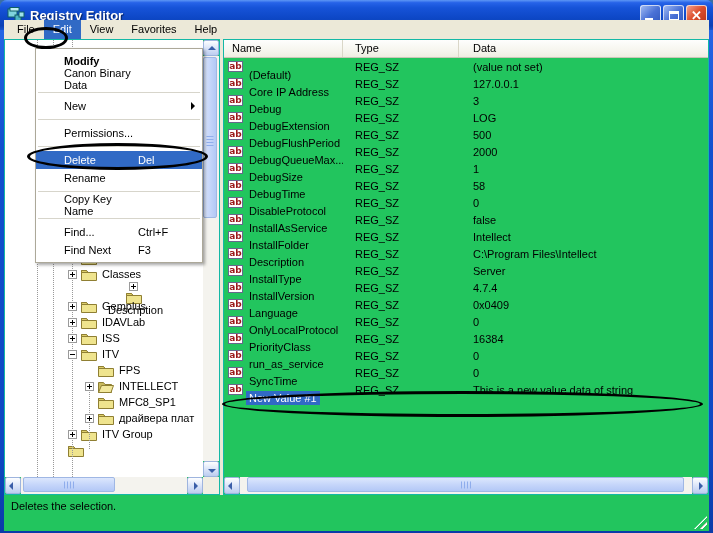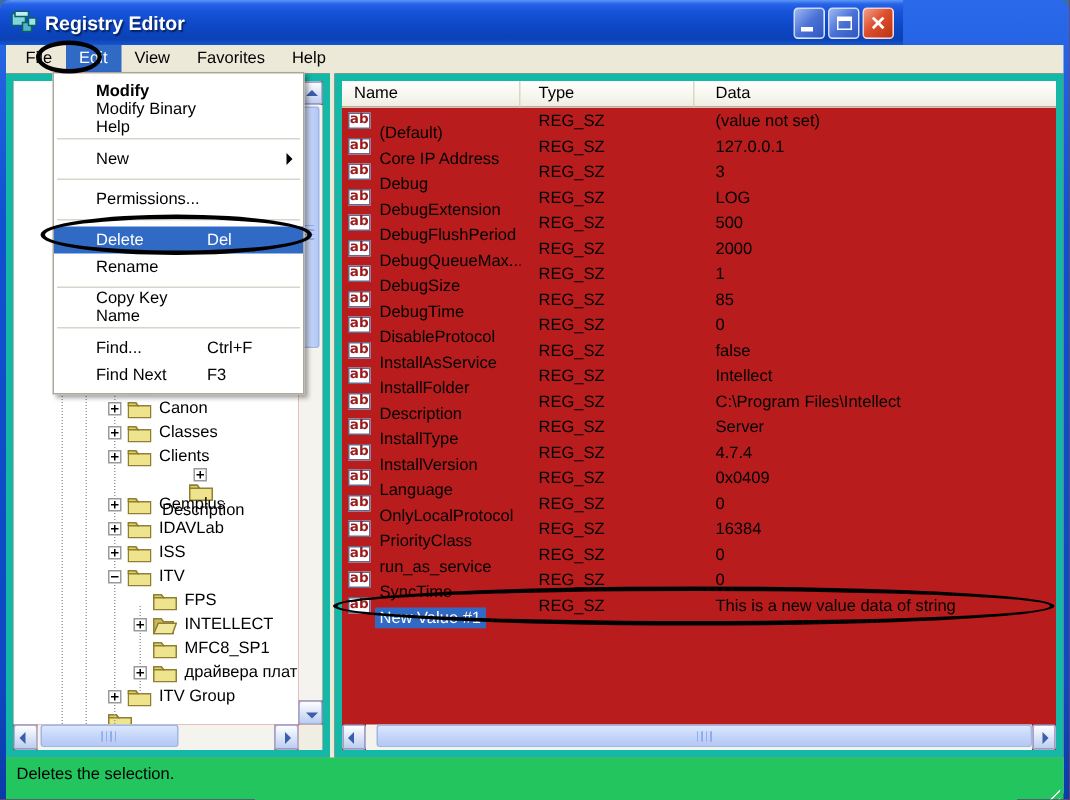--- a/index.html
+++ b/index.html
@@ -7,46 +7,46 @@
   body { background:#3a6ea5; overflow:hidden; }
 
   .window {
     position:relative; width:713px; height:533px;
     background:linear-gradient(180deg,#2A6AEA 0%,#1150CE 28%,#0E48C2 85%,#0A3CA8 100%);
     border-radius:7px 7px 0 0; overflow:hidden;
     font-size:11px;
   }
 
   
-  .titlebar { position:absolute; left:0; top:0; width:602px; height:30px;
+  .titlebar { position:absolute; left:0; top:0; width:713px; height:30px;
     background:linear-gradient(180deg,#5E97F5 0%,#2663E8 9%,#1653D8 26%,#0D47C6 60%,#0B41B4 86%,#1455CF 100%);
     display:flex; align-items:center; }
   .title-icon { width:18px; height:16px; margin:0 5px 0 7px; flex:none; }
   .title-text { color:#fff; font-weight:bold; font-size:13px; text-shadow:1px 1px 1px rgba(0,0,0,.55); }
   .title-buttons { position:absolute; right:6px; top:5px; display:flex; gap:2px; }
   .tb-btn { width:21px; height:21px; border-radius:3px; border:1px solid rgba(255,255,255,.75);
     position:relative; background:linear-gradient(135deg,#9DB8F2 0%,#4A71D6 50%,#2E57BE 100%); }
   .tb-btn.close { background:linear-gradient(135deg,#F2A08C 0%,#DD4E2C 45%,#B83315 100%); }
   .tb-btn .glyph-min { position:absolute; left:4px; bottom:4px; width:8px; height:3px; background:#fff; }
   .tb-btn .glyph-max { position:absolute; left:5px; top:5px; width:10px; height:9px;
     border:1px solid #fff; border-top:3px solid #fff; }
   .tb-btn .glyph-close { position:absolute; left:0; top:2px; width:100%; text-align:center;
     color:#fff; font-size:13px; font-weight:bold; line-height:15px; }
 
   
-  .client { position:absolute; left:4px; top:30px; width:705px; height:499px; background:#ECE9D8; }
+  .client { position:absolute; left:4px; top:20px; width:705px; height:499px; background:#ECE9D8; }
 
   
   .menubar { height:19px; display:flex; align-items:stretch; padding-left:4px; }
   .mb-item { padding:3px 9px 0 9px; cursor:default; color:#000; }
   .mb-item.open { background:#316AC5; color:#fff; }
 
   
   .workspace { position:relative; height:456px; }
-  .pane { position:absolute; top:0; height:456px; background:#b91c1c; border:5px solid #14b8a6; }
+  .pane { position:absolute; top:0; height:456px; background:#22c55e; border:1px solid #14b8a6; }
   .tree-pane { left:0; width:216px; }
   .list-pane { left:219px; width:486px; }
 
   
   .tree-content { position:absolute; left:0; top:0; right:16px; bottom:17px; overflow:hidden; background:#fff; }
   .tree-spacer { height:194px; }
   .tree-row { display:flex; align-items:center; height:16px; white-space:nowrap; }
   .tree-label { padding:0 2px; color:#000; }
   .expander { width:9px; height:9px; border:1px solid #9a9a9a; background:#fff; position:relative; flex:none; margin-right:4px; }
   .expander::before { content:""; position:absolute; left:1px; top:3px; width:5px; height:1px; background:#000; }
@@ -222,31 +222,20 @@
                 <span class="tree-icon">
                   <svg class="svg-closed" width="16" height="13" viewBox="0 0 16 13">
                     <path d="M0.5,2.5 L5.5,2.5 L7,4.5 L15.5,4.5 L15.5,12.5 L0.5,12.5 Z" fill="#EFE48E" stroke="#8F7F33"></path>
                     <path d="M0.5,2.5 L5.5,2.5 L7,4.5 L0.5,4.5 Z" fill="#DECF6B" stroke="#8F7F33"></path>
                   </svg>
                   
                 </span>
                 <span class="tree-label">Classes</span>
               </div>
 
-              <div class="tree-row exp-plus ico-folder" style="padding-left: 63px;">
-                <span class="expander"></span>
-                <span class="tree-icon">
-                  <svg class="svg-closed" width="16" height="13" viewBox="0 0 16 13">
-                    <path d="M0.5,2.5 L5.5,2.5 L7,4.5 L15.5,4.5 L15.5,12.5 L0.5,12.5 Z" fill="#EFE48E" stroke="#8F7F33"></path>
-                    <path d="M0.5,2.5 L5.5,2.5 L7,4.5 L0.5,4.5 Z" fill="#DECF6B" stroke="#8F7F33"></path>
-                  </svg>
-                  
-                </span>
-                <span class="tree-label">Clients</span>
-              </div>
 
               <div class="tree-row exp-plus ico-folder" style="padding-left: 63px; flex-direction: column;">
                 <span class="expander"></span>
                 <span class="tree-icon">
                   <svg class="svg-closed" width="16" height="13" viewBox="0 0 16 13">
                     <path d="M0.5,2.5 L5.5,2.5 L7,4.5 L15.5,4.5 L15.5,12.5 L0.5,12.5 Z" fill="#EFE48E" stroke="#8F7F33"></path>
                     <path d="M0.5,2.5 L5.5,2.5 L7,4.5 L0.5,4.5 Z" fill="#DECF6B" stroke="#8F7F33"></path>
                   </svg>
                   
                 </span>
@@ -470,21 +459,21 @@
               <span class="lv-type">REG_SZ</span>
               <span class="lv-data">1</span>
             </div>
 
             <div class="lv-row">
               <span class="lv-name-cell">
                 <span class="ab-icon">ab</span>
                 <span class="lv-name">DebugTime</span>
               </span>
               <span class="lv-type">REG_SZ</span>
-              <span class="lv-data">85</span>
+              <span class="lv-data">58</span>
             </div>
 
             <div class="lv-row">
               <span class="lv-name-cell">
                 <span class="ab-icon">ab</span>
                 <span class="lv-name">DisableProtocol</span>
               </span>
               <span class="lv-type">REG_SZ</span>
               <span class="lv-data">0</span>
             </div>
@@ -611,21 +600,21 @@
 
   <div class="popup-menu">
 
       <div class="menu-item bold">
         <span class="mi-label">Modify</span>
         <span class="mi-shortcut"></span>
 
       </div>
 
       <div class="menu-item">
-        <span class="mi-label">Modify Binary Help</span>
+        <span class="mi-label">Canon Binary Data</span>
         <span class="mi-shortcut"></span>
 
       </div>
 
       <div class="menu-item separator">
         
         
         
       </div>
 

